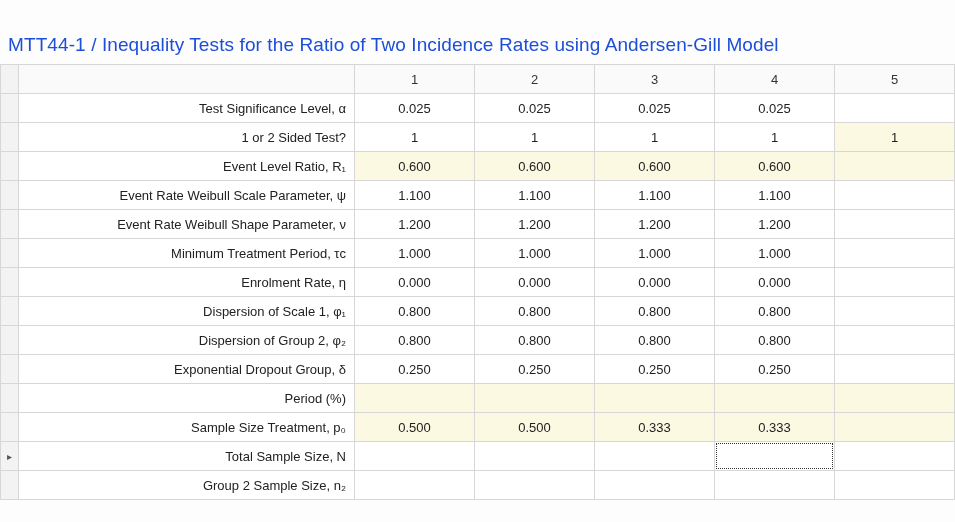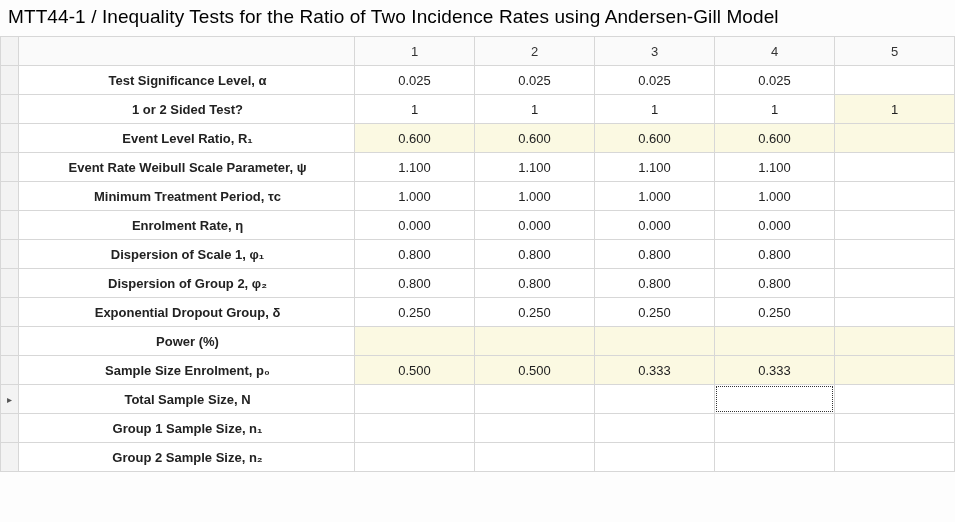--- a/index.html
+++ b/index.html
@@ -8,25 +8,26 @@
     padding: 0;
     font-family: "Segoe UI", Arial, sans-serif;
     font-size: 13px;
     color: #333;
     background: #fdfdfd;
     width: 955px;
     height: 522px;
     overflow: hidden;
   }
   .title {
-    color: #000000;
+    color: #1d4ed8;
     font-size: 19px;
     font-weight: 400;
     padding: 6px 8px 8px 8px;
     letter-spacing: 0.1px;
+    margin-top: 28px;
   }
   table {
     border-collapse: collapse;
     width: 100%;
     table-layout: fixed;
   }
   th, td {
     border: 1px solid #d7d7d7;
     padding: 5px 8px;
     height: 29px;
@@ -48,23 +49,23 @@
     font-size: 10px;
     padding:0;
   }
   .param-col {
     width: 336px;
   }
   .data-col {
     width: 120px;
   }
   .param {
-    font-weight: 700;
+    font-weight: 400;
     color: #222;
-    text-align: center;
+    text-align: right;
     padding-left: 10px;
   }
   .val {
     text-align: center;
     color: #222;
   }
   .hl { background: #fbf9e2; }
   .sel {
     position: relative;
   }
@@ -137,20 +138,29 @@
         <td class="gutter"></td>
         <td class="param">Event Rate Weibull Scale Parameter, ψ</td>
         <td class="val">1.100</td>
         <td class="val">1.100</td>
         <td class="val">1.100</td>
         <td class="val">1.100</td>
         <td class="val"></td>
       </tr>
       <tr>
         <td class="gutter"></td>
+        <td class="param">Event Rate Weibull Shape Parameter, ν</td>
+        <td class="val">1.200</td>
+        <td class="val">1.200</td>
+        <td class="val">1.200</td>
+        <td class="val">1.200</td>
+        <td class="val"></td>
+      </tr>
+      <tr>
+        <td class="gutter"></td>
         <td class="param">Minimum Treatment Period, τc</td>
         <td class="val">1.000</td>
         <td class="val">1.000</td>
         <td class="val">1.000</td>
         <td class="val">1.000</td>
         <td class="val"></td>
       </tr>
       <tr>
         <td class="gutter"></td>
         <td class="param">Enrolment Rate, η</td>
@@ -182,58 +192,49 @@
         <td class="gutter"></td>
         <td class="param">Exponential Dropout Group, δ</td>
         <td class="val">0.250</td>
         <td class="val">0.250</td>
         <td class="val">0.250</td>
         <td class="val">0.250</td>
         <td class="val"></td>
       </tr>
       <tr>
         <td class="gutter"></td>
-        <td class="param">Power (%)</td>
-        <td class="val hl"></td>
-        <td class="val hl"></td>
-        <td class="val hl"></td>
-        <td class="val hl"></td>
-        <td class="val hl"></td>
-      </tr>
-      <tr>
-        <td class="gutter"></td>
-        <td class="param">Sample Size Enrolment, p₀</td>
+        <td class="param">Period (%)</td>
+        <td class="val hl"></td>
+        <td class="val hl"></td>
+        <td class="val hl"></td>
+        <td class="val hl"></td>
+        <td class="val hl"></td>
+      </tr>
+      <tr>
+        <td class="gutter"></td>
+        <td class="param">Sample Size Treatment, p₀</td>
         <td class="val hl">0.500</td>
         <td class="val hl">0.500</td>
         <td class="val hl">0.333</td>
         <td class="val hl">0.333</td>
         <td class="val hl"></td>
       </tr>
       <tr>
         <td class="gutter"><span class="arrow">▸</span></td>
         <td class="param">Total Sample Size, N</td>
         <td class="val"></td>
         <td class="val"></td>
         <td class="val"></td>
         <td class="val sel">
           <div class="sel-inner"></div>
         </td>
         <td class="val"></td>
       </tr>
       <tr>
         <td class="gutter"></td>
-        <td class="param">Group 1 Sample Size, n₁</td>
-        <td class="val"></td>
-        <td class="val"></td>
-        <td class="val"></td>
-        <td class="val"></td>
-        <td class="val"></td>
-      </tr>
-      <tr>
-        <td class="gutter"></td>
         <td class="param">Group 2 Sample Size, n₂</td>
         <td class="val"></td>
         <td class="val"></td>
         <td class="val"></td>
         <td class="val"></td>
         <td class="val"></td>
       </tr>
     </tbody>
 </table>
 

